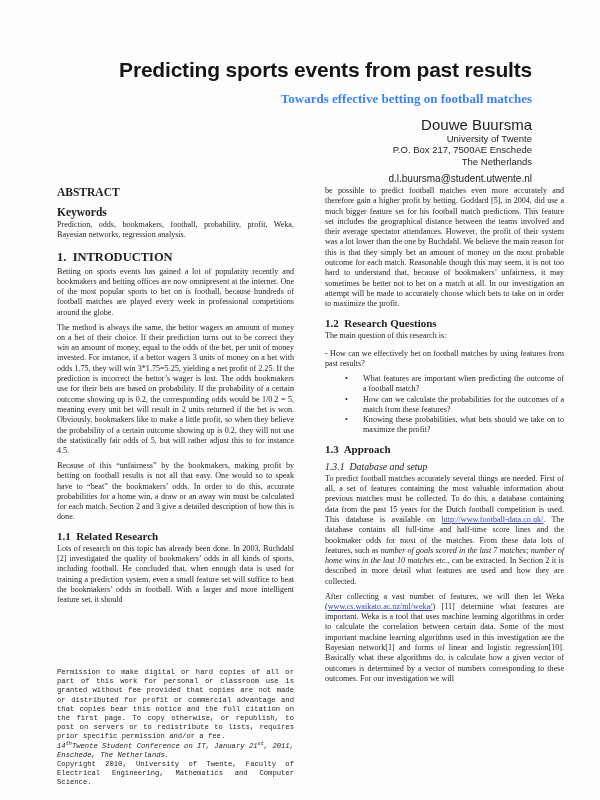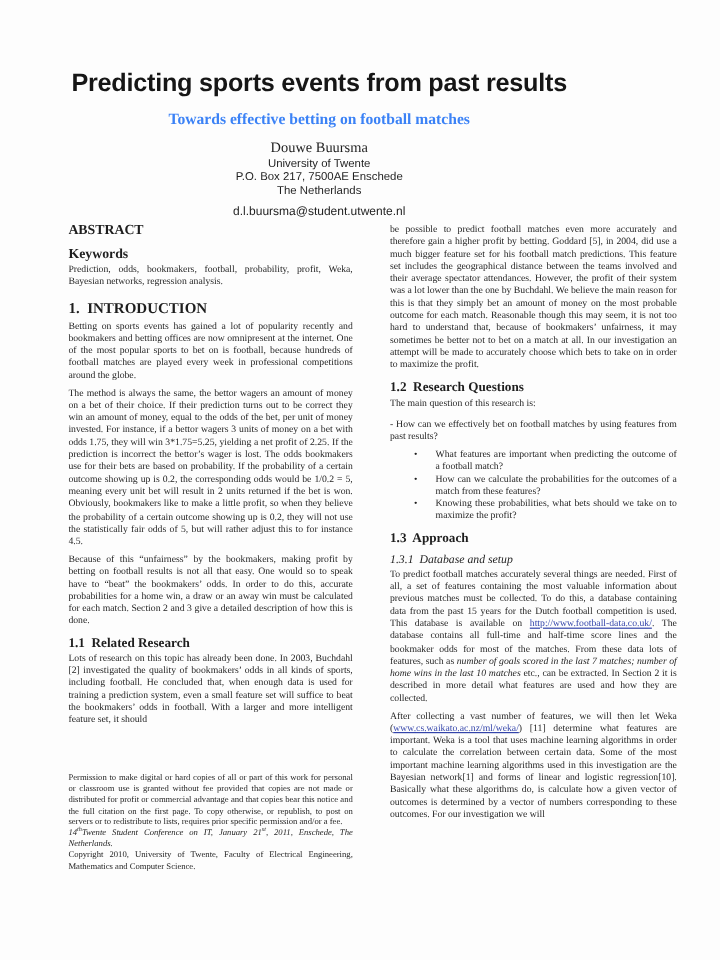--- a/index.html
+++ b/index.html
@@ -1,31 +1,31 @@
 <!DOCTYPE html>
 <html><head>
 <meta charset="utf-8">
 <style>
   html,body{margin:0;padding:0;background:#ffffff;}
   .page{
     position:relative;width:600px;height:800px;background:#fdfdfd;
     font-family:"Liberation Serif",serif;color:#1e1e1e;overflow:hidden;
   }
   
-  .hdr{position:absolute;top:58px;left:0;width:532px;text-align:center;}
+  .hdr{position:absolute;top:58px;left:0;width:532px;text-align:right;}
   .title{
     font-family:"Liberation Sans",sans-serif;font-weight:bold;
     font-size:21px;margin:0;color:#161616;letter-spacing:-0.2px;
   }
   .subtitle{
     font-family:"Liberation Serif",serif;font-weight:bold;
     font-size:13px;margin:9px 0 0;color:#3b82f6;
   }
   .author{
-    font-family:Liberation Serif, serif;font-size:12px;margin-top:9px;
+    font-family:Liberation Sans, sans-serif;font-size:15px;margin-top:9px;
   }
   .affil{
     font-family:"Liberation Sans",sans-serif;font-size:9.5px;line-height:11.3px;
   }
   .email{
     font-family:"Liberation Sans",sans-serif;font-size:10px;margin-top:6px;
   }
   
   .col{position:absolute;top:186px;width:237px;}
   .col-left{left:57px;height:452px;overflow:hidden;}
@@ -48,21 +48,21 @@
   .mq{margin-top:8px !important;}
   .rq-list{list-style:none;margin:0 0 4.5px;padding:0;}
   .rq-list li{
     position:relative;padding-left:38px;font-size:8.1px;line-height:10.3px;
     text-align:justify;margin:0;
   }
   .blt{position:absolute;left:20px;top:0;}
   .link{color:#3344aa;text-decoration:underline;cursor:pointer;}
   em{font-style:italic;}
   
-  .footnote{position:absolute;left:57px;top:644px;width:237px;}
+  .footnote{position:absolute;left:57px;top:668px;width:237px;font-family:Liberation Mono, monospace;}
   .footnote p{margin:0;font-size:7.2px;line-height:9.2px;text-align:justify;}
   .footnote .it{font-style:italic;}
   .footnote sup{font-size:5.2px;line-height:0;}
 </style>
 </head>
 <body>
 
 <div class="page">
 
   <div class="hdr">

